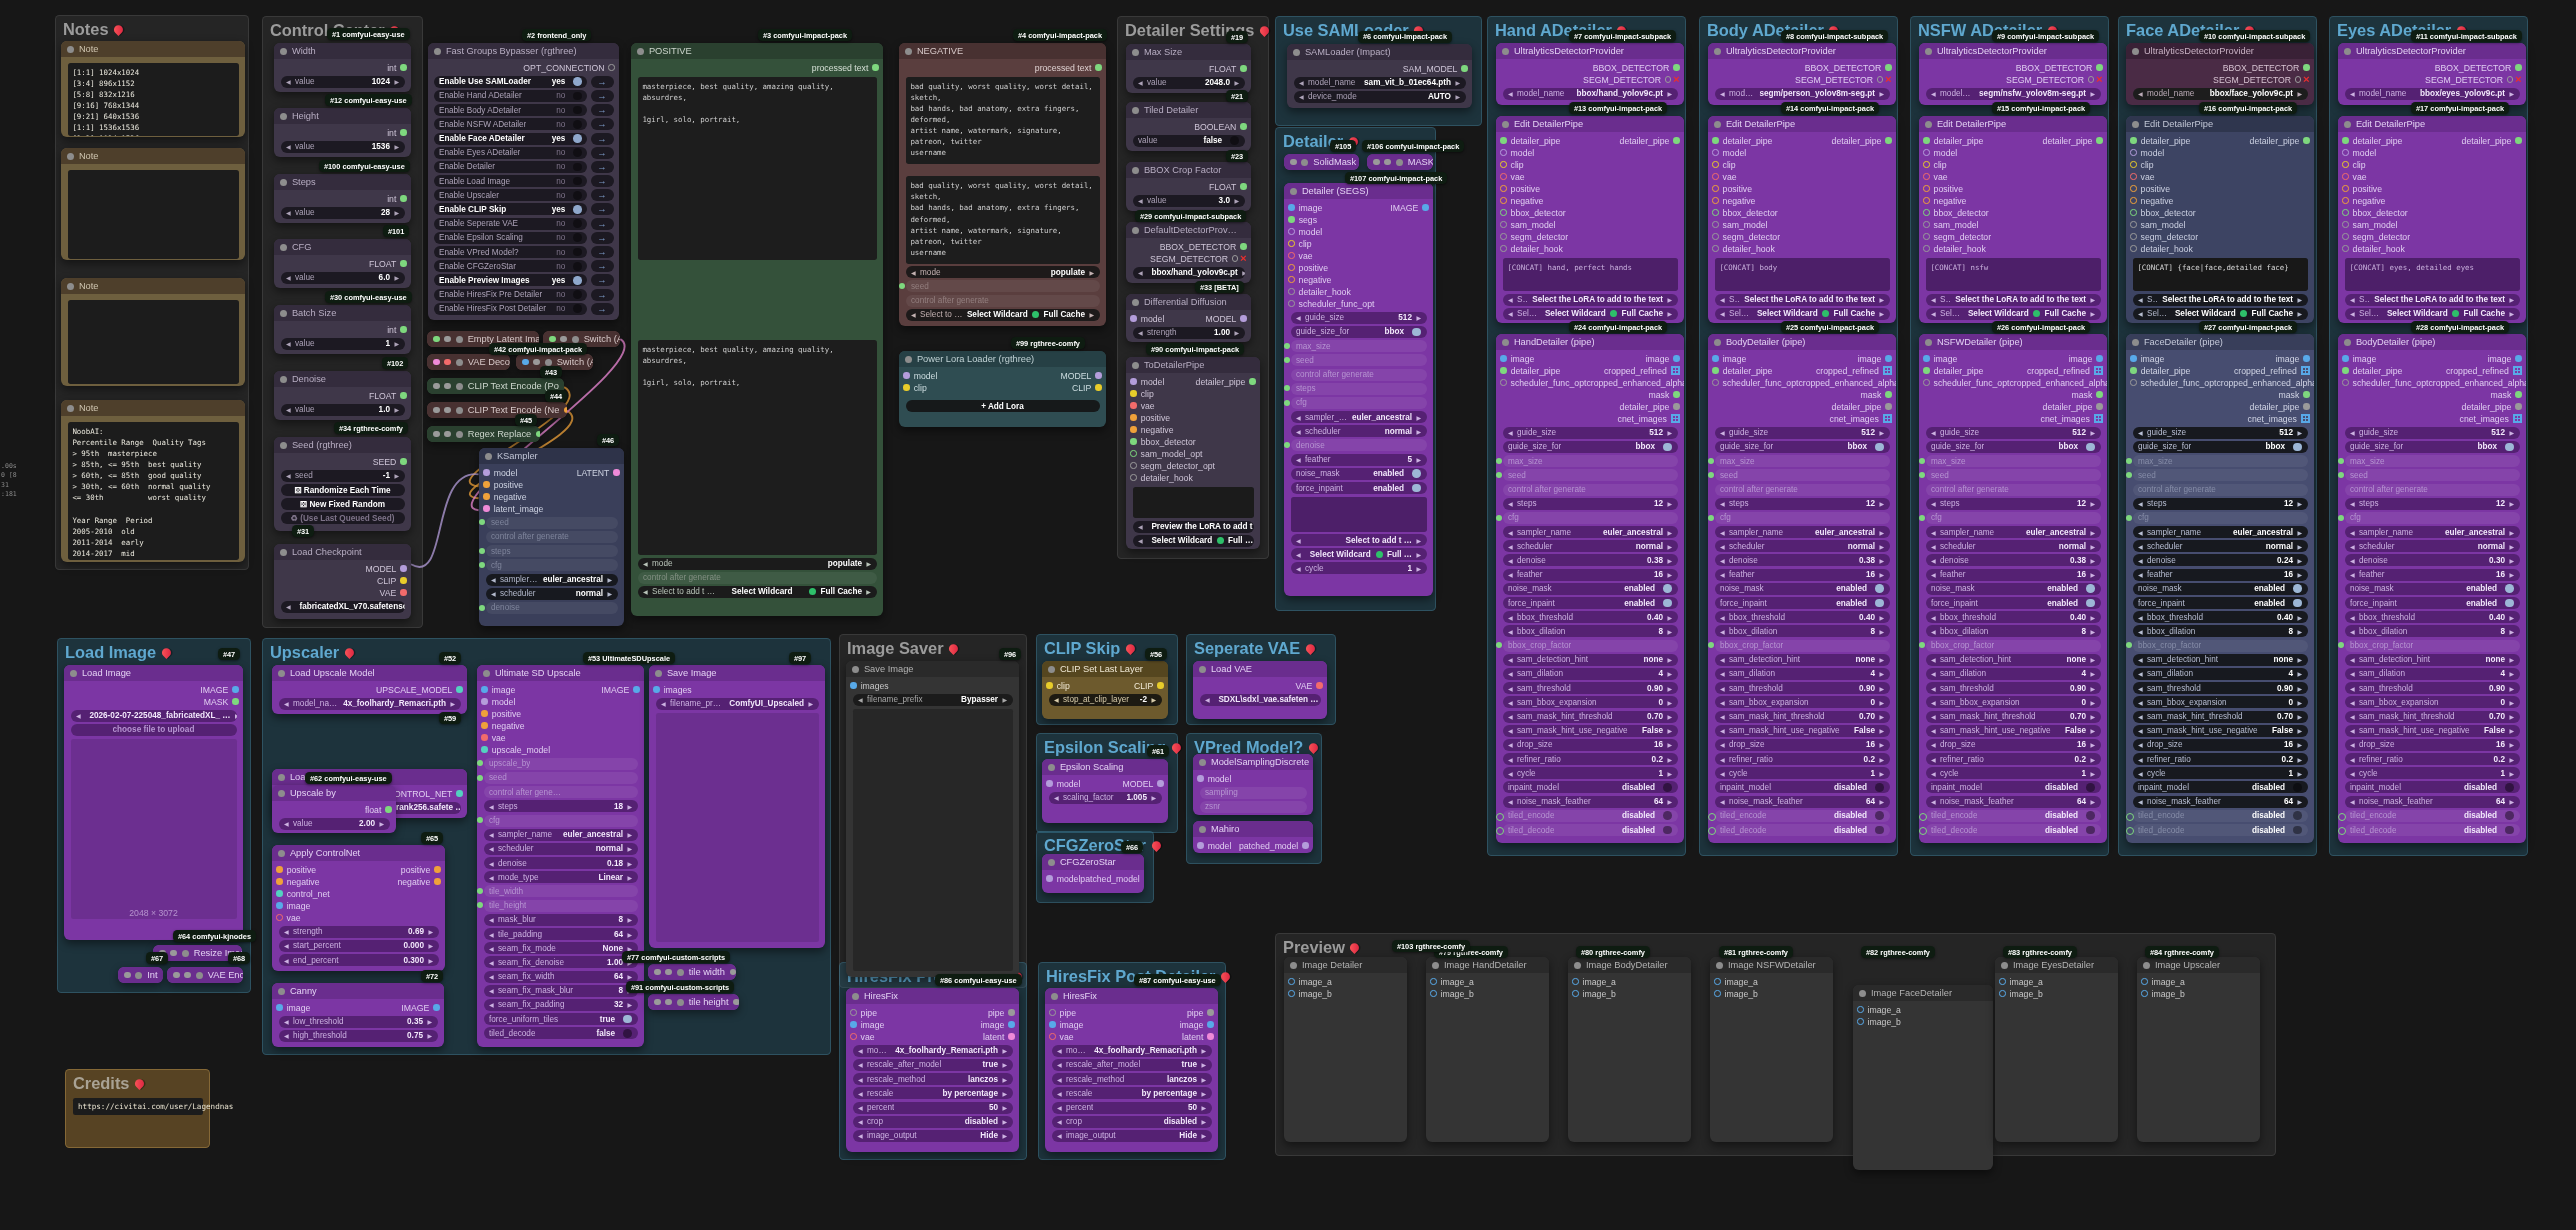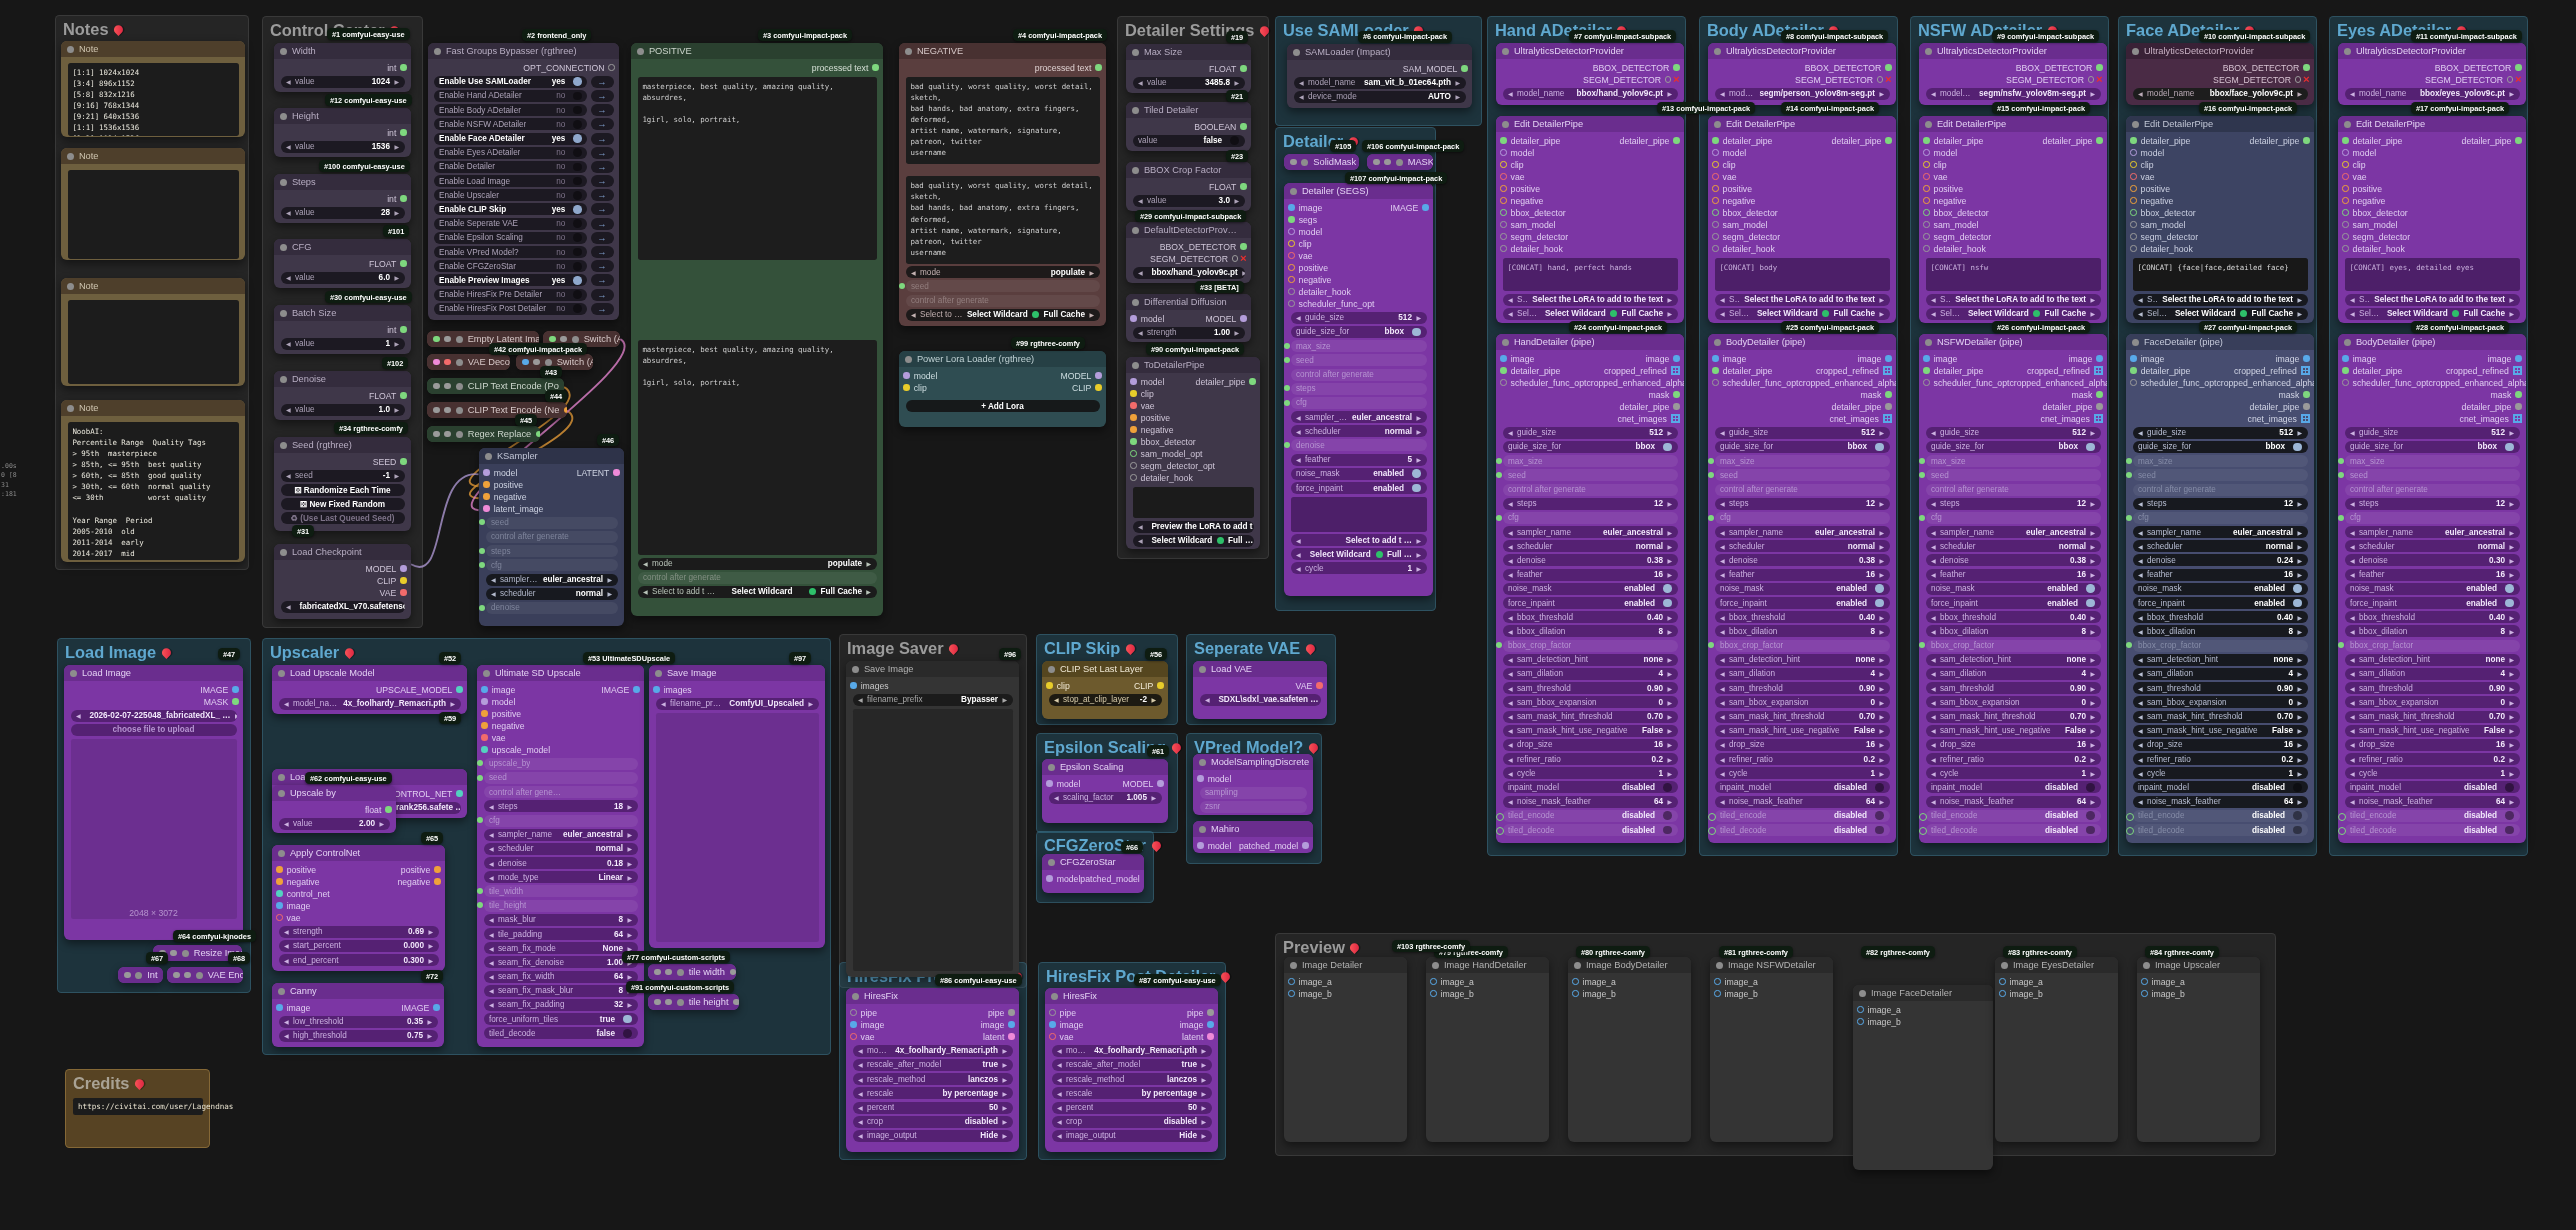--- a/index.html
+++ b/index.html
@@ -900,21 +900,21 @@
         <div class="iorow">
           <span class="ior">
             <span>FLOAT</span>
             <span class="dot" style="background: rgb(126, 216, 126);"></span>
           </span>
         </div>
         <div class="wrow">
           <div class="pill">
             <span class="arr">◀</span>
             <span class="wl">value</span>
-            <span class="wv">3485.8</span>
+            <span class="wv">2048.0</span>
             <span class="arr">▶</span>
           </div>
         </div>
       </div>
     </div>
     <div class="node t-ctrl" style="left: 1126px; top: 102px; width: 125px; height: 49px;">
       <div class="nt">
         <span class="ndot"></span>
         <span>Tiled Detailer</span>
       </div>
@@ -2561,21 +2561,21 @@
           <span class="indot" style="background: transparent; border: 1.6px solid rgb(126, 216, 126);"></span>
           <div class="pill ghost">
             <span class="wl">tiled_decode</span>
             <span class="wv">disabled</span>
             <span class="knob off"></span>
           </div>
         </div>
       </div>
     </div>
     <div class="badge" style="left: 1569px; top: 30px;">#7 comfyui-impact-subpack</div>
-    <div class="badge" style="left: 1657px; top: 102px;">#13 comfyui-impact-pack</div>
+    <div class="badge" style="left: 1569px; top: 102px;">#13 comfyui-impact-pack</div>
     <div class="badge" style="left: 1569px; top: 321px;">#24 comfyui-impact-pack</div>
     <div class="grp blue" style="left: 1699px; top: 16.4px; width: 197px; height: 838px;">
       <div class="gt">
         <span>Body ADetailer</span>
         <span class="pin"></span>
       </div>
     </div>
     <div class="node t-bypass" style="left: 1708px; top: 43px; width: 188px; height: 62px;">
       <div class="nt">
         <span class="ndot"></span>

